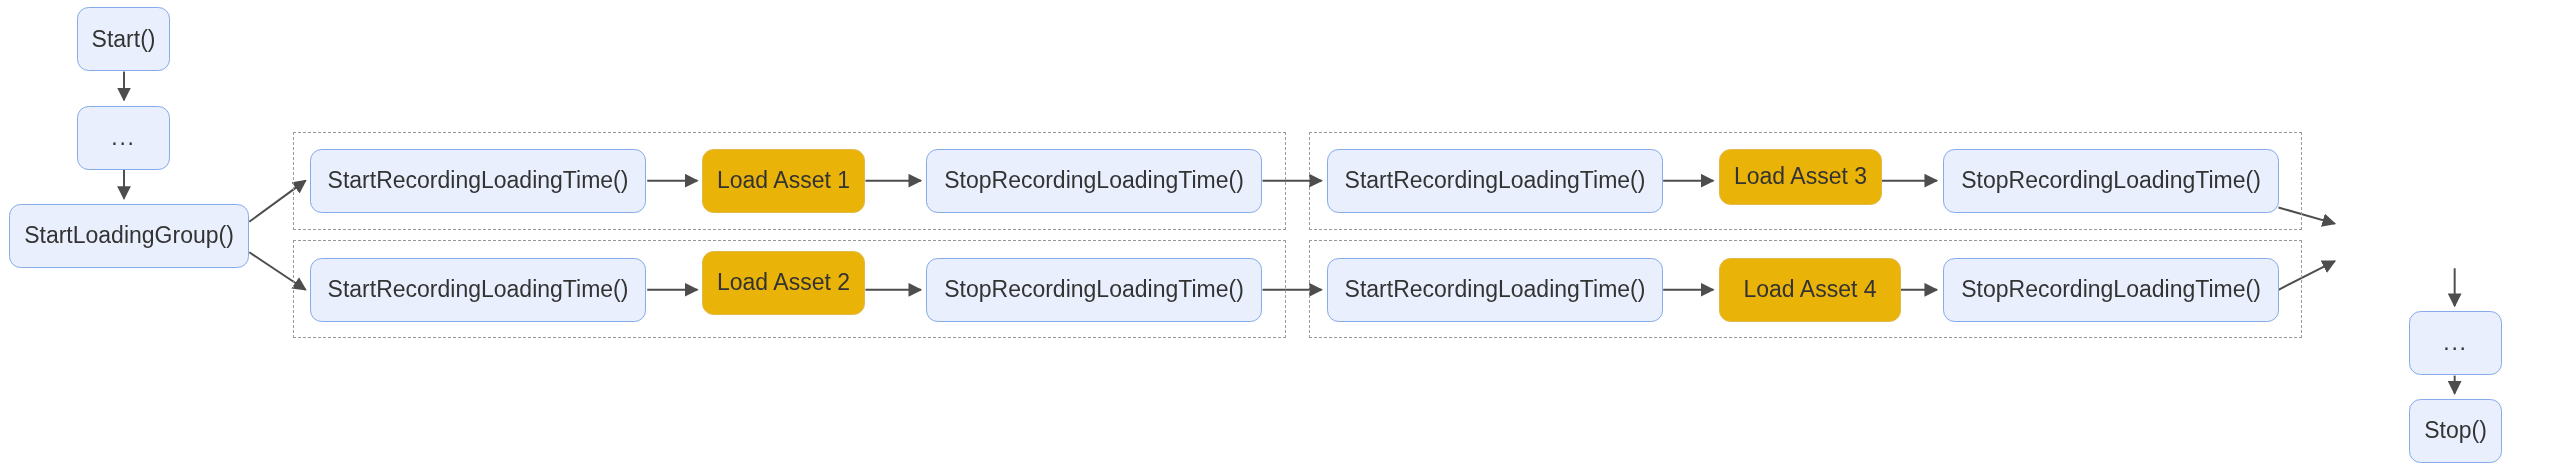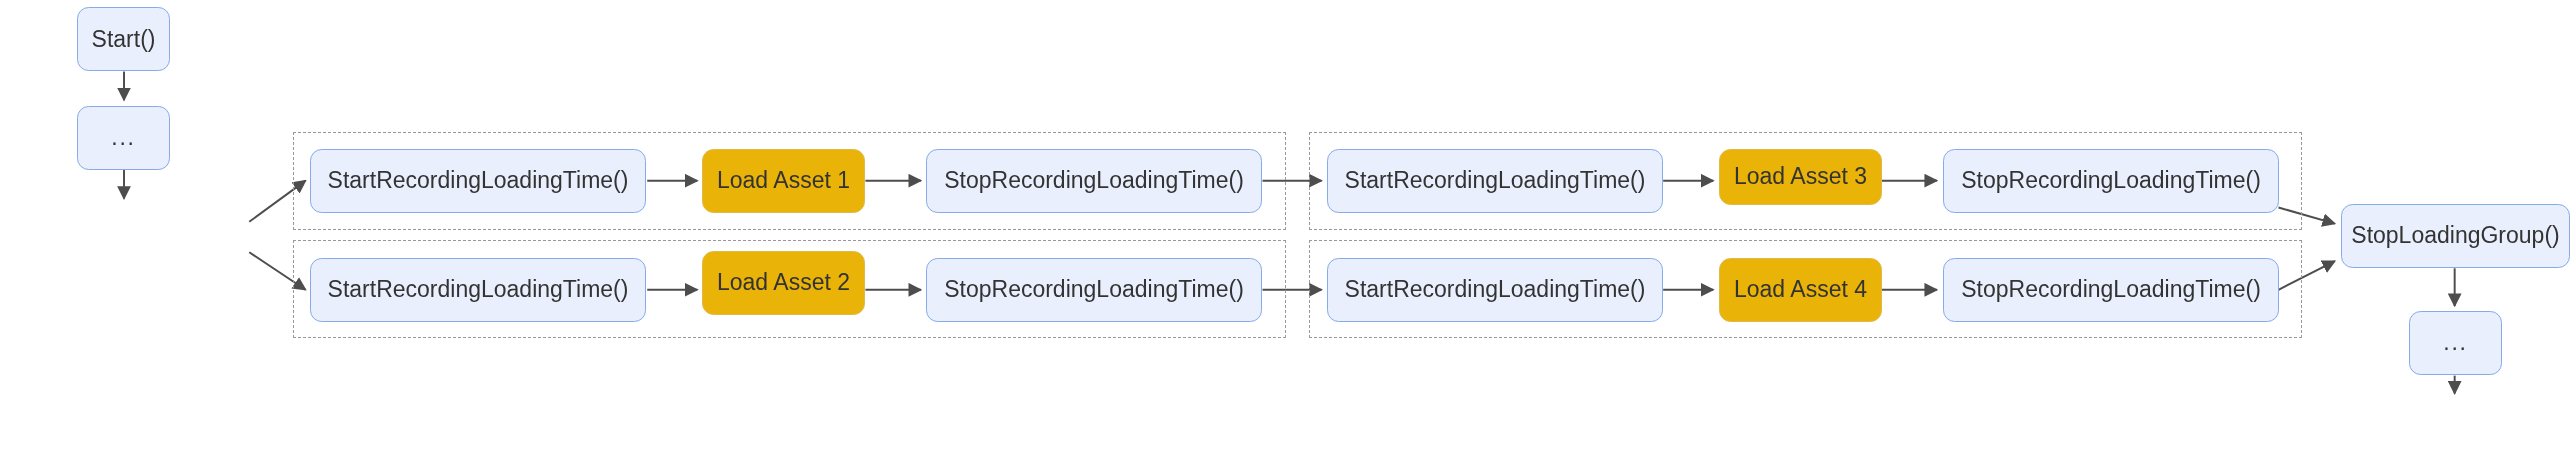--- a/index.html
+++ b/index.html
@@ -104,29 +104,32 @@
   </svg>
 
   <div class="node blue" id="n-start" style="left: 77px; top: 7.2px; width: 93px; height: 64px;">
     <span class="node-label">Start()</span>
   </div>
 
   <div class="node blue" id="n-ellipsis-before" style="left: 77px; top: 106px; width: 93px; height: 64px;">
     <span class="node-label ellipsis-label">...</span>
   </div>
 
+  <div class="node blue" id="n-start-group" style="left: 9px; top: 204px; width: 240px; height: 64px;">
+    <span class="node-label">StartLoadingGroup()</span>
+  </div>
 
-  <div class="node blue" id="n-stop-group" style="left: 2341px; top: 204px; width: 229px; height: 64px;">
-    <span class="node-label">StopLoadingGroup()</span>
-  </div>
 
   <div class="node blue" id="n-ellipsis-after" style="left: 2409px; top: 311px; width: 93px; height: 64px;">
     <span class="node-label ellipsis-label">...</span>
   </div>
 
+  <div class="node blue" id="n-stop" style="left: 2409px; top: 399px; width: 93px; height: 64px;">
+    <span class="node-label">Stop()</span>
+  </div>
 
   <div id="lane-nodes">
       <div class="node blue" style="left: 310px; top: 149px; width: 336px; height: 64px;">
         <span class="node-label">StartRecordingLoadingTime()</span>
       </div>
       <div class="node yellow" style="left: 702px; top: 149px; width: 163px; height: 64px;">
         <span class="node-label">Load Asset 1</span>
       </div>
       <div class="node blue" style="left: 926px; top: 149px; width: 336px; height: 64px;">
         <span class="node-label">StopRecordingLoadingTime()</span>
@@ -145,21 +148,21 @@
       </div>
       <div class="node yellow" style="left: 1719px; top: 149px; width: 163px; height: 56px;">
         <span class="node-label">Load Asset 3</span>
       </div>
       <div class="node blue" style="left: 1943px; top: 149px; width: 336px; height: 64px;">
         <span class="node-label">StopRecordingLoadingTime()</span>
       </div>
       <div class="node blue" style="left: 1327px; top: 258px; width: 336px; height: 64px;">
         <span class="node-label">StartRecordingLoadingTime()</span>
       </div>
-      <div class="node yellow" style="left: 1719px; top: 258px; width: 163px; height: 64px;">
+      <div class="node yellow" style="left: 1719px; top: 258px; width: 182px; height: 64px;">
         <span class="node-label">Load Asset 4</span>
       </div>
       <div class="node blue" style="left: 1943px; top: 258px; width: 336px; height: 64px;">
         <span class="node-label">StopRecordingLoadingTime()</span>
       </div>
     </div>
 
 </div>
 
 

